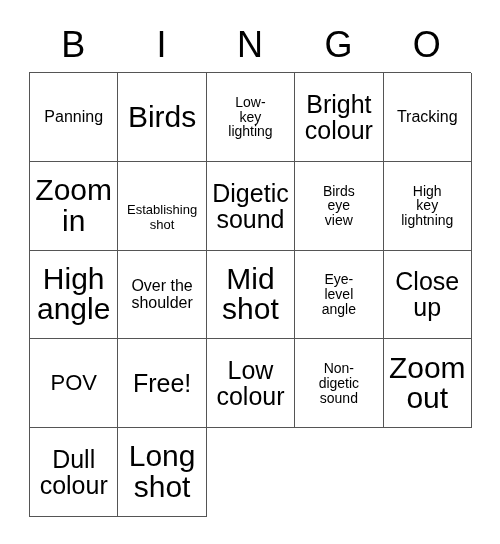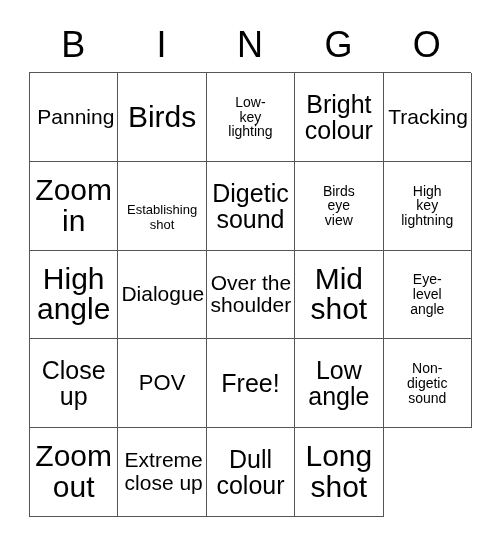--- a/index.html
+++ b/index.html
@@ -64,21 +64,21 @@
   .cell-text {
     display: block;
     width: 100%;
     line-height: 1.04;
     white-space: pre-line;
     color: #000;
   }
 
   
   .fs-xs  { font-size: 13px; line-height: 1.12; margin-top: 24px; }
-  .fs-m   { font-size: 21px; line-height: 1.08; text-align: right; }
+  .fs-m   { font-size: 16px; line-height: 1.08; }
   .fs-l   { font-size: 14px; line-height: 1.05; }
   .fs-xl  { font-size: 25px; line-height: 1.04; }
   .fs-xxl { font-size: 30px; line-height: 1.02; }
   .fs-max { font-size: 22px; line-height: 1.0; }
 </style>
 </head>
 <body>
 
 <div id="bingo-card">
 
@@ -129,23 +129,20 @@
       <div class="bingo-cell">
         <span class="cell-text fs-l">High
 key
 lightning</span>
       </div>
       <div class="bingo-cell">
         <span class="cell-text fs-xxl">High
 angle</span>
       </div>
       <div class="bingo-cell">
-        <span class="cell-text fs-m">Dialogue</span>
-      </div>
-      <div class="bingo-cell">
         <span class="cell-text fs-m">Over the
 shoulder</span>
       </div>
       <div class="bingo-cell">
         <span class="cell-text fs-xxl">Mid
 shot</span>
       </div>
       <div class="bingo-cell">
         <span class="cell-text fs-l">Eye-
 level
@@ -156,34 +153,30 @@
 up</span>
       </div>
       <div class="bingo-cell">
         <span class="cell-text fs-max">POV</span>
       </div>
       <div class="bingo-cell">
         <span class="cell-text fs-xl">Free!</span>
       </div>
       <div class="bingo-cell">
         <span class="cell-text fs-xl">Low
-angle</span>
+colour</span>
       </div>
       <div class="bingo-cell">
         <span class="cell-text fs-l">Non-
 digetic
 sound</span>
       </div>
       <div class="bingo-cell">
         <span class="cell-text fs-xxl">Zoom
 out</span>
-      </div>
-      <div class="bingo-cell">
-        <span class="cell-text fs-m">Extreme
-close up</span>
       </div>
       <div class="bingo-cell">
         <span class="cell-text fs-xl">Dull
 colour</span>
       </div>
       <div class="bingo-cell">
         <span class="cell-text fs-xxl">Long
 shot</span>
       </div>
     </div>

